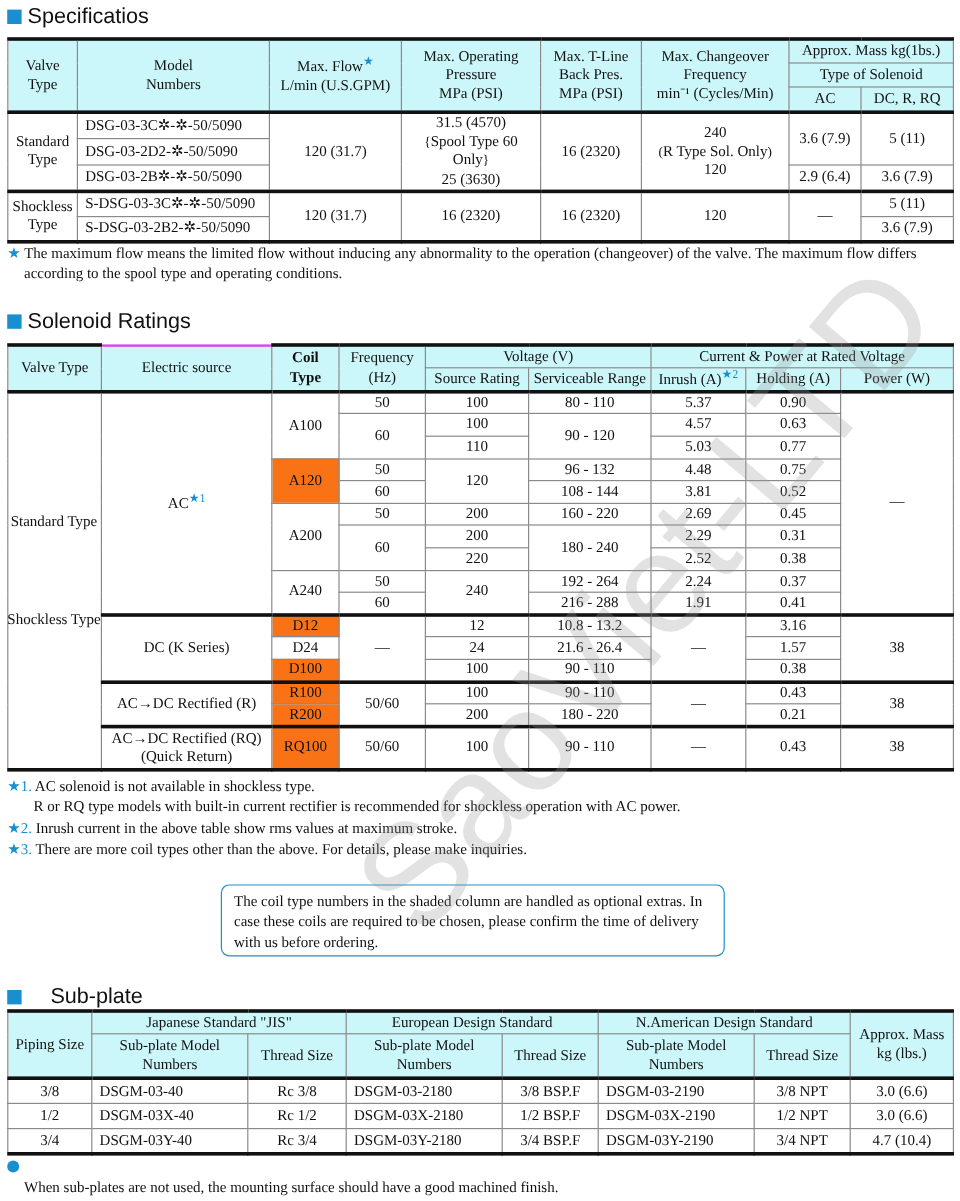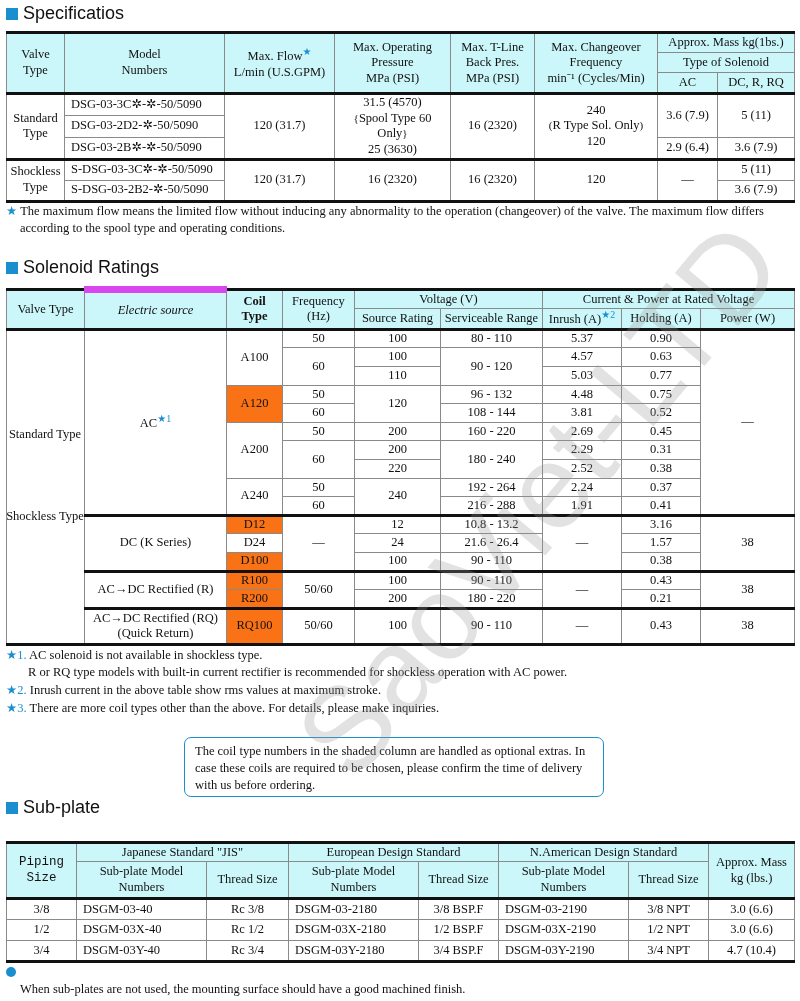--- a/index.html
+++ b/index.html
@@ -114,21 +114,21 @@
       <col style="width:72px">
     <col style="width:86px">
       <col style="width:102px">
       <col style="width:79px">
       <col style="width:79px">
       <col style="width:94px">
   </colgroup>
   <thead>
     <tr style="height:19px;">
       <th rowspan="2" style="border-top:3px solid #111;">Valve Type</th>
-      <th rowspan="2" style="border-top:7px solid #d946ef;font-style:italic;">Electric source</th>
+      <th rowspan="2" style="border-top:2px solid #d946ef;">Electric source</th>
       <th rowspan="2" style="border-top:3px solid #111;font-weight:bold;">Coil Type</th>
       <th rowspan="2" style="border-top:3px solid #111;">Frequency (Hz)</th>
       <th colspan="2" style="border-top:3px solid #111;">Voltage (V)</th>
       <th colspan="3" style="border-top:3px solid #111;">Current &amp; Power at Rated Voltage</th>
     </tr>
     <tr style="height:19px;">
       <th>Source Rating</th>
       <th>Serviceable Range</th>
       <th><span>Inrush (A)</span><span class="star">★2</span></th>
       <th>Holding (A)</th>
@@ -277,39 +277,39 @@
 </div>
 <div class="note" style="top:700px;">
   <span class="bstar">★3.</span>
   <span>There are more coil types other than the above.  For details, please make inquiries.</span>
 </div>
 
 <div class="callout">
   <span>The coil type numbers in the shaded column are handled as optional extras. In case these coils are required to be chosen, please confirm the time of delivery with us before ordering.</span>
 </div>
 
-<div class="section-title" style="top:797px;">
+<div class="section-title" style="top:820px;gap:19px;">
   <span class="sq"></span>
   <span>Sub-plate</span>
 </div>
 
 <table style="left:6px; top:841px; width:788px;" class="tbl-bot">
   <colgroup>
     <col style="width:70px">
       <col style="width:130px">
       <col style="width:82px">
       <col style="width:130px">
     <col style="width:80px">
       <col style="width:130px">
       <col style="width:80px">
       <col style="width:86px">
   </colgroup>
   <thead>
     <tr style="height:19px;">
-      <th rowspan="2" style="border-top:3px solid #111;font-family:Liberation Mono, monospace;">Piping Size</th>
+      <th rowspan="2" style="border-top:3px solid #111;">Piping Size</th>
       <th colspan="2" style="border-top:3px solid #111;">Japanese Standard "JIS"</th>
       <th colspan="2" style="border-top:3px solid #111;">European Design Standard</th>
       <th colspan="2" style="border-top:3px solid #111;">N.American Design Standard</th>
       <th rowspan="2" style="border-top:3px solid #111;">Approx. Mass kg (lbs.)</th>
     </tr>
     <tr style="height:37px;">
       <th>Sub-plate Model Numbers</th>
       <th>Thread Size</th>
       <th>Sub-plate Model Numbers</th>
       <th>Thread Size</th>

